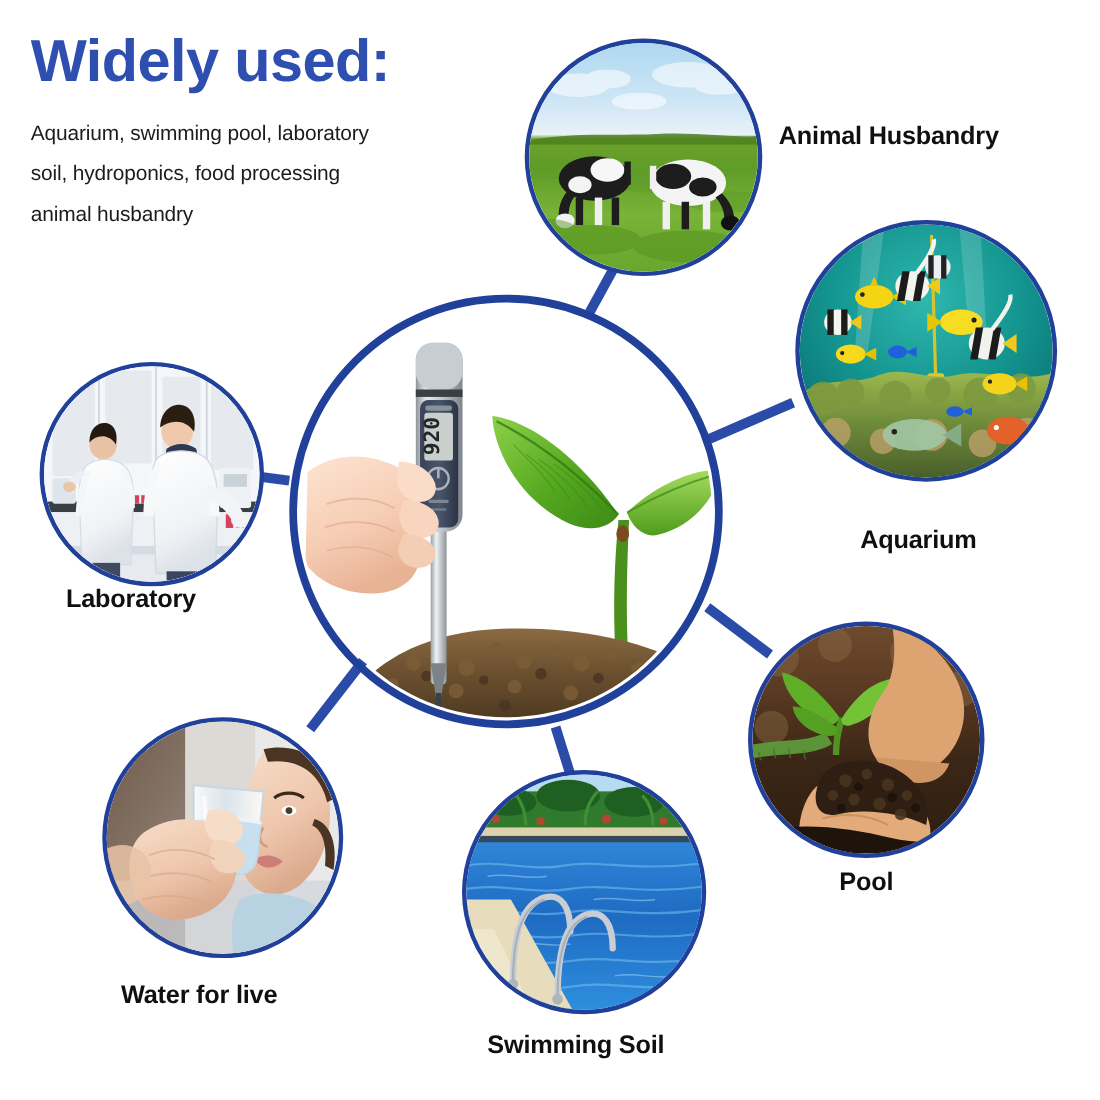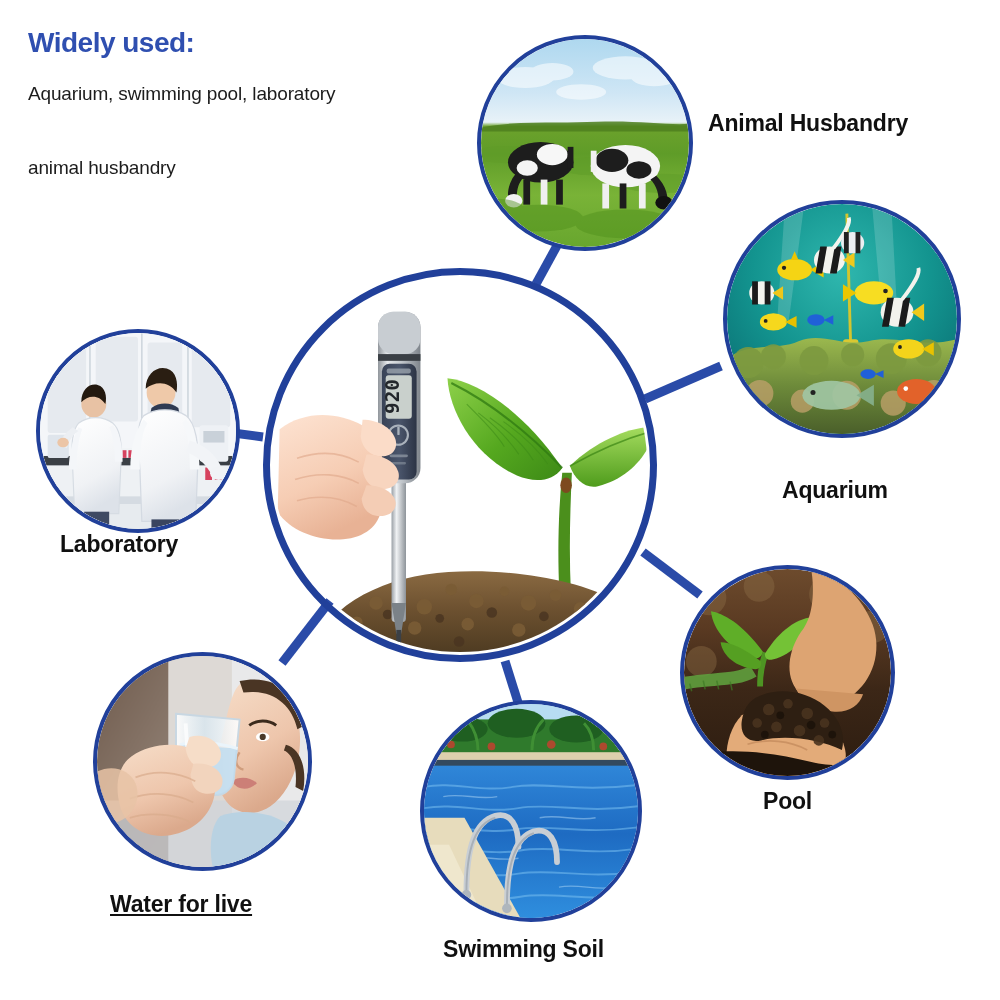--- a/index.html
+++ b/index.html
@@ -8,21 +8,21 @@
     background:#ffffff;
     font-family:"Liberation Sans", sans-serif;
     overflow:hidden;
     position:relative;
   }
   #root{position:absolute;left:0;top:0;width:1000px;height:1000px;}
 
   
   .heading-wrap{position:absolute;left:28px;top:28px;width:470px;}
   .headline{
-    font-size:28px;font-weight:bold;color:#2f4fb0;
+    font-size:54px;font-weight:bold;color:#2f4fb0;
     letter-spacing:-0.5px;line-height:1.05;margin:0 0 18px 0;
   }
   .subline{
     font-size:19px;color:#1c1c1c;line-height:1.95;margin:0;
     letter-spacing:-0.15px;
   }
 
   
   #connectors{position:absolute;left:0;top:0;width:1000px;height:1000px;}
 
@@ -74,21 +74,21 @@
 </style>
 </head>
 <body>
 
 <div id="root">
 
   <div class="heading-wrap">
     <h1 class="headline">Widely used:</h1>
     <p class="subline">
       <span>Aquarium, swimming pool, laboratory</span><br>
-      <br>
+      <span>soil, hydroponics, food processing</span><br>
       <span>animal husbandry</span>
     </p>
   </div>
 
   <svg id="connectors" viewBox="0 0 1000 1000">
     <g stroke="#2a4ba8" stroke-width="9" fill="none" stroke-linecap="butt">
 
       <line x1="536" y1="284" x2="570" y2="222"></line>
 
       <line x1="645" y1="399" x2="721" y2="366"></line>
@@ -595,21 +595,21 @@
             <path d="M34 168 C54 162,78 164,96 172"></path>
           </g>
         </g>
 
         <g opacity="0.85">
           <path d="M0 120 C16 112,34 118,40 132 C46 148,38 166,22 172 C10 176,0 172,0 164 Z" fill="#e8c3a6"></path>
         </g>
       </svg>
     </div>
   </div>
-  <div class="label" style="left:110px;top:891px;text-decoration:underline;">Water for live</div>
+  <div class="label" style="left:110px;top:891px;">Water for live</div>
 
   <div class="node" style="left:36px;top:329px;width:204px;height:204px;">
     <div class="photo sc-lab">
       <svg class="art" viewBox="0 0 204 204">
         <defs>
           <linearGradient id="coatG" x1="0" y1="0" x2="0.3" y2="1">
             <stop offset="0%" stop-color="#ffffff"></stop>
               <stop offset="70%" stop-color="#f0f2f5"></stop>
               <stop offset="100%" stop-color="#dde2e9"></stop>
           </linearGradient>

